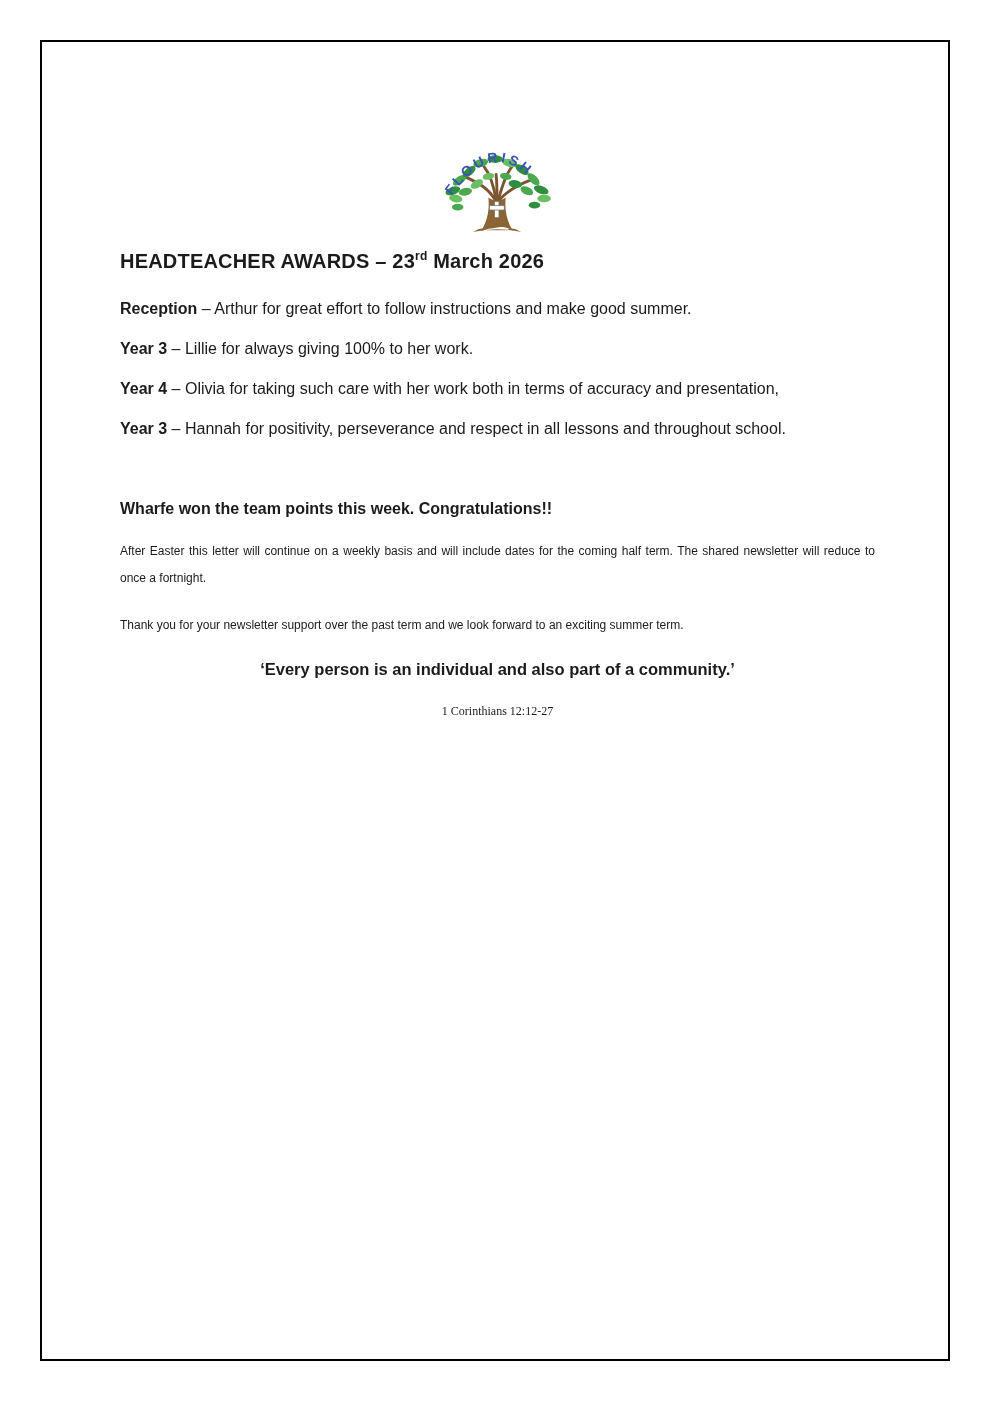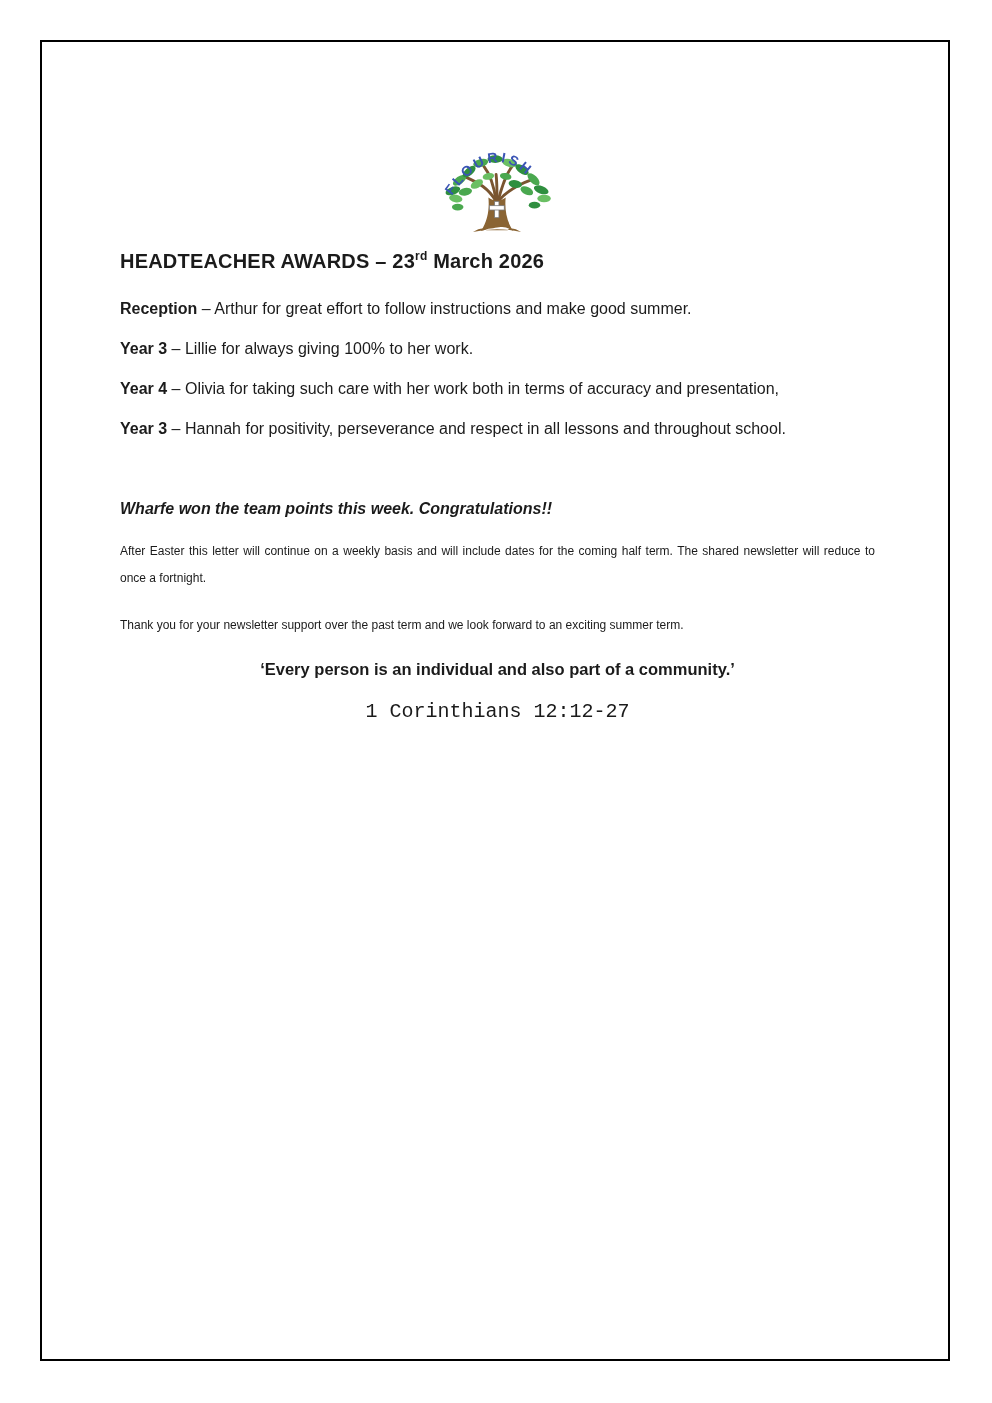--- a/index.html
+++ b/index.html
@@ -53,39 +53,38 @@
     line-height: 21px;
     margin-bottom: 19px;
   }
   p.award strong { font-weight: bold; text-align: right; }
   p.team {
     margin-top: 59px;
     margin-bottom: 19px;
     font-size: 16px;
     line-height: 21px;
     font-weight: bold;
-    font-style: italic;
   }
   p.body-para {
     font-size: 12px;
     line-height: 27px;
     text-align: justify;
     margin-bottom: 20px;
   }
   p.motto {
     text-align: center;
     font-size: 16.5px;
     font-weight: bold;
     line-height: 21px;
   }
   p.scripture {
     margin-top: 21px;
     text-align: center;
-    font-size: 20px;
-    font-family: Liberation Mono, monospace;
+    font-size: 12px;
+    font-family: Liberation Serif, serif;
     line-height: 21px;
   }
 </style>
 </head>
 <body>
 
 <div class="page-frame">
   <div class="content">
 
     <div class="logo-wrap">

